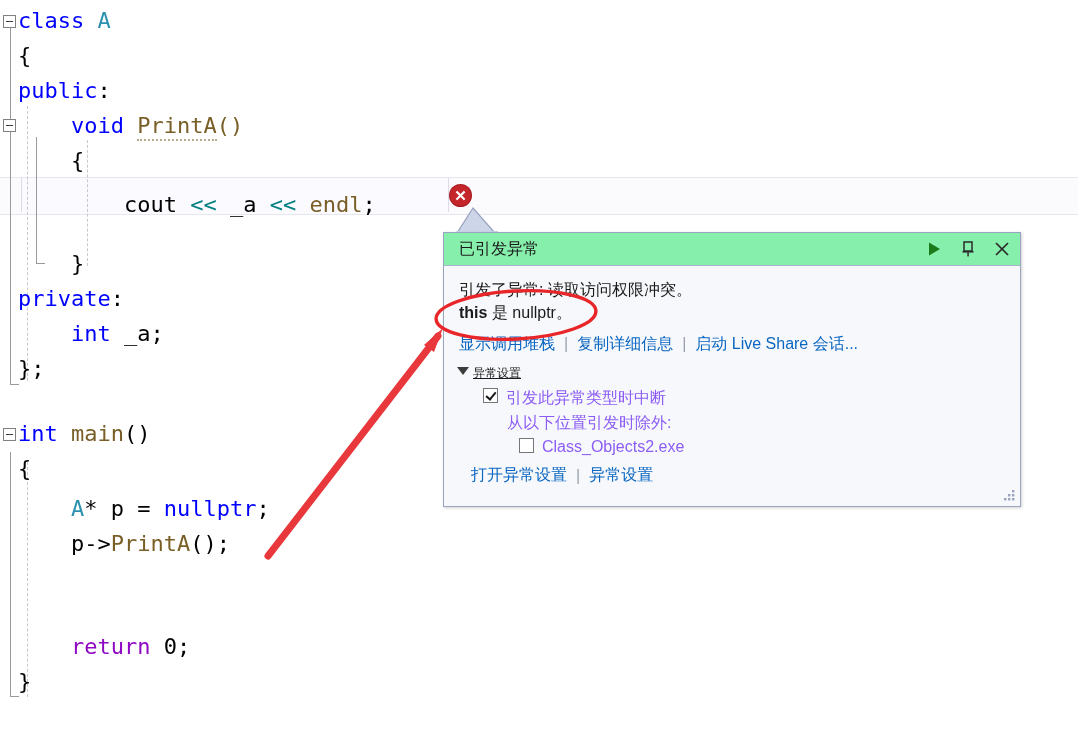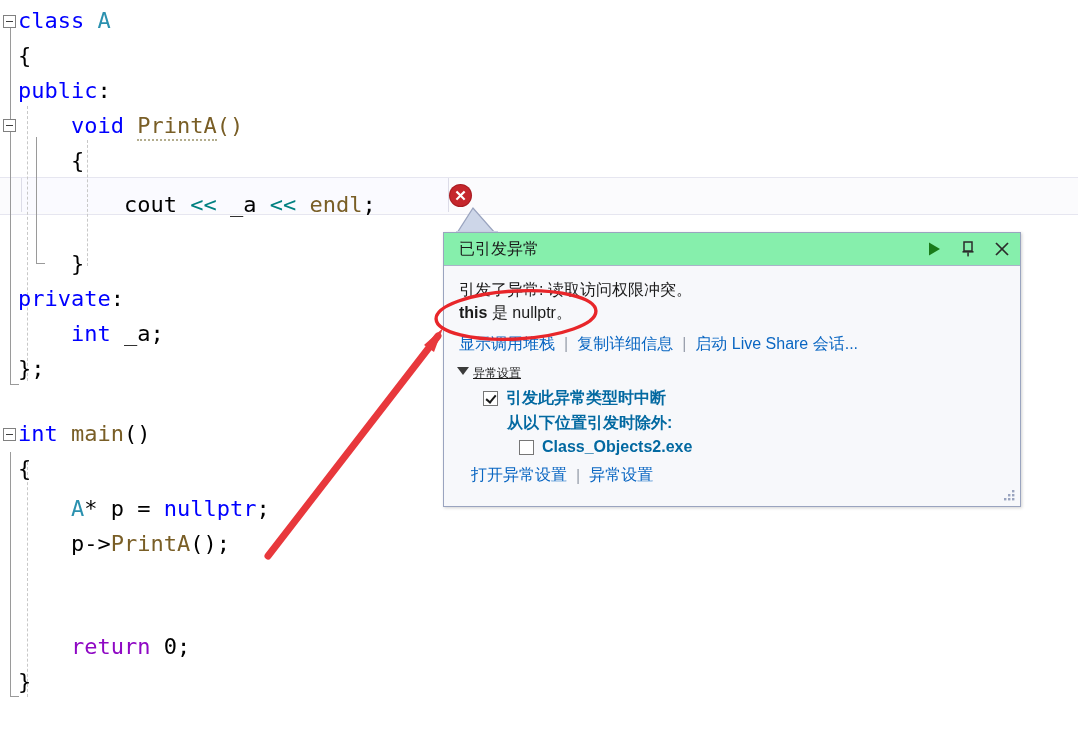--- a/index.html
+++ b/index.html
@@ -153,21 +153,21 @@
     display: flex; align-items: flex-start; text-decoration: underline;
   }
   .tri {
     width: 0; height: 0;
     border-top: 6px solid transparent;
     border-bottom: 6px solid transparent;
     border-left: 8px solid #3b3b3b;
     margin-right: 6px;
     transform: rotate(90deg);
   }
-  .chk-row { display: flex; align-items: center; font-size: 16px; color: #0369a1; font-weight: bold; }
+  .chk-row { display: flex; font-size: 16px; color: #8b5cf6; }
   .chk-row.l1 { margin: 6px 0 0 24px; }
   .chk-row.l2 { margin: 4px 0 0 48px; }
   .chk-row.l3 { margin: 4px 0 0 60px; }
   .cbox {
     width: 15px; height: 15px;
     border: 1px solid #767676;
     background: #ffffff;
     box-sizing: border-box;
     position: relative;
     margin-right: 8px;

